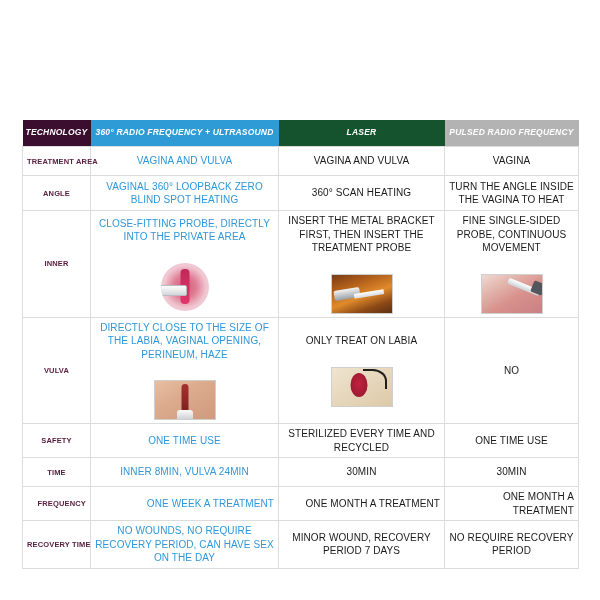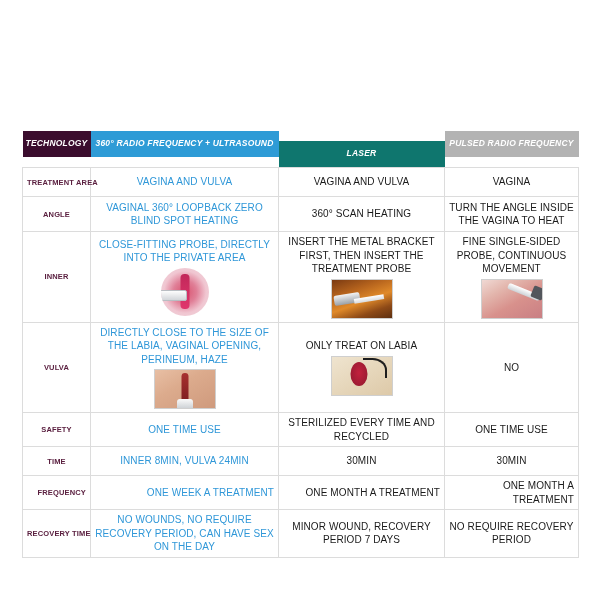--- a/index.html
+++ b/index.html
@@ -63,21 +63,21 @@
     display: flex;
     align-items: center;
     justify-content: center;
     color: #ffffff;
     text-align: center;
     line-height: 1.1;
     font-style: italic;
   }
   .hd-tech  { background: #3b0d2e; }
   .hd-rf    { background: #2e9bd6; }
-  .hd-laser { background: #0f766e; margin-top: 21px; }
+  .hd-laser { background: #14532d; }
   .hd-prf   { background: #b3b3b3; }
 
   
   td.rowlabel {
     color: #5b2040;
     font-weight: bold;
     font-size: 7.5px;
     letter-spacing: 0.15px;
     white-space: nowrap;
   }
@@ -101,21 +101,21 @@
   tr.r-time   td { height: 22px; margin-left: 44px; }
   tr.r-sess   td { height: 22px; }
   tr.r-freq   td { height: 24px; text-align: right; }
   tr.r-rec    td { height: 28px; }
 
   .cellbox {
     display: flex;
     flex-direction: column;
     align-items: center;
     justify-content: center;
-    gap: 3px;
+    gap: 19px;
   }
 
   
   .pic { display: block; }
 
   .pic-circle {
     width: 48px;
     height: 48px;
     border-radius: 50%;
     position: relative;

